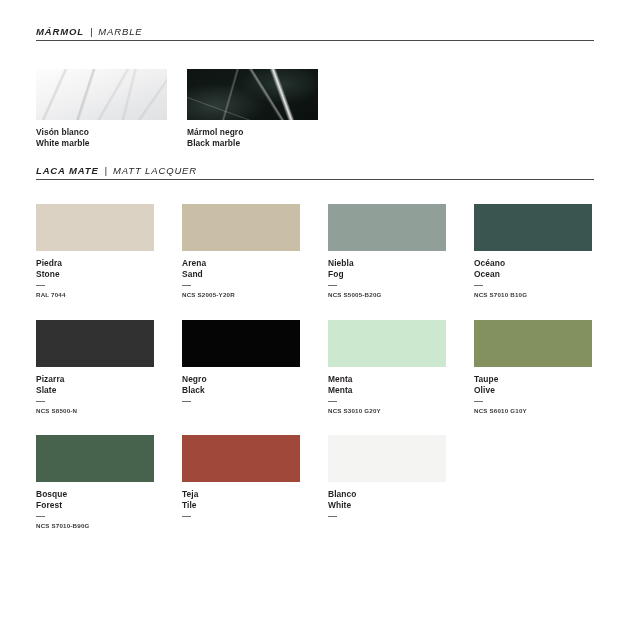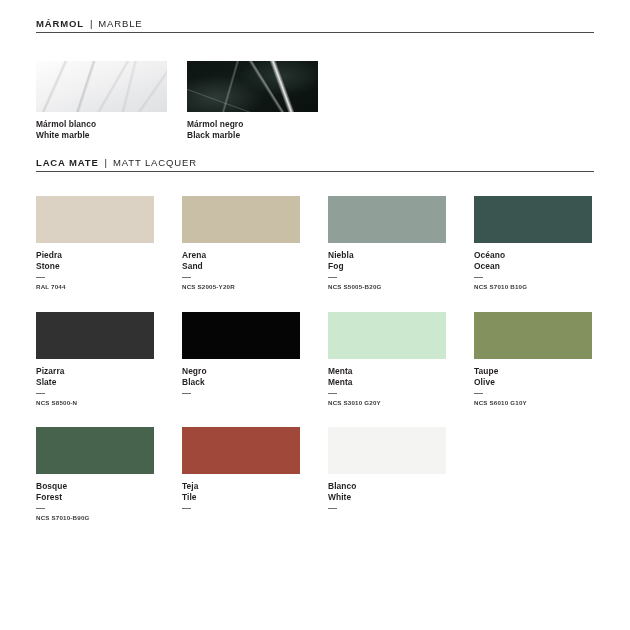--- a/index.html
+++ b/index.html
@@ -22,40 +22,42 @@
     box-sizing: border-box;
     padding: 0 36px;
   }
 
   
   .section-head {
     display: flex;
     align-items: flex-end;
     padding-bottom: 3px;
     border-bottom: 1px solid #4a4a4a;
+    font-style: italic;
   }
   .section-head .sh-es {
     font-size: 9.5px;
     font-weight: bold;
     letter-spacing: 0.09em;
     color: #231f20;
     text-transform: uppercase;
   }
   .section-head .sh-sep {
     font-size: 9.5px;
     font-weight: normal;
     color: #231f20;
     padding: 0 6px;
   }
   .section-head .sh-en {
     font-size: 9.5px;
     font-weight: normal;
     letter-spacing: 0.09em;
     color: #231f20;
     text-transform: uppercase;
+    margin-top: 8px;
   }
 
   
   #marble-section {
     position: absolute;
     left: 36px;
     top: 18px;
     width: 558px;
   }
   .marble-grid {
@@ -162,21 +164,21 @@
       <span class="sh-es">MÁRMOL</span>
       <span class="sh-sep">|</span>
       <span class="sh-en">MARBLE</span>
     </div>
 
     <div class="marble-grid">
 
       <div class="marble-cell">
         <div class="marble-swatch marble-white"></div>
         <div class="label-block">
-          <div class="lbl-es">Mármol blanco</div>
+          <div class="lbl-es">Visón blanco</div>
           <div class="lbl-en">White marble</div>
         </div>
       </div>
 
       <div class="marble-cell">
         <div class="marble-swatch marble-black"></div>
         <div class="label-block">
           <div class="lbl-es">Mármol negro</div>
           <div class="lbl-en">Black marble</div>
         </div>

